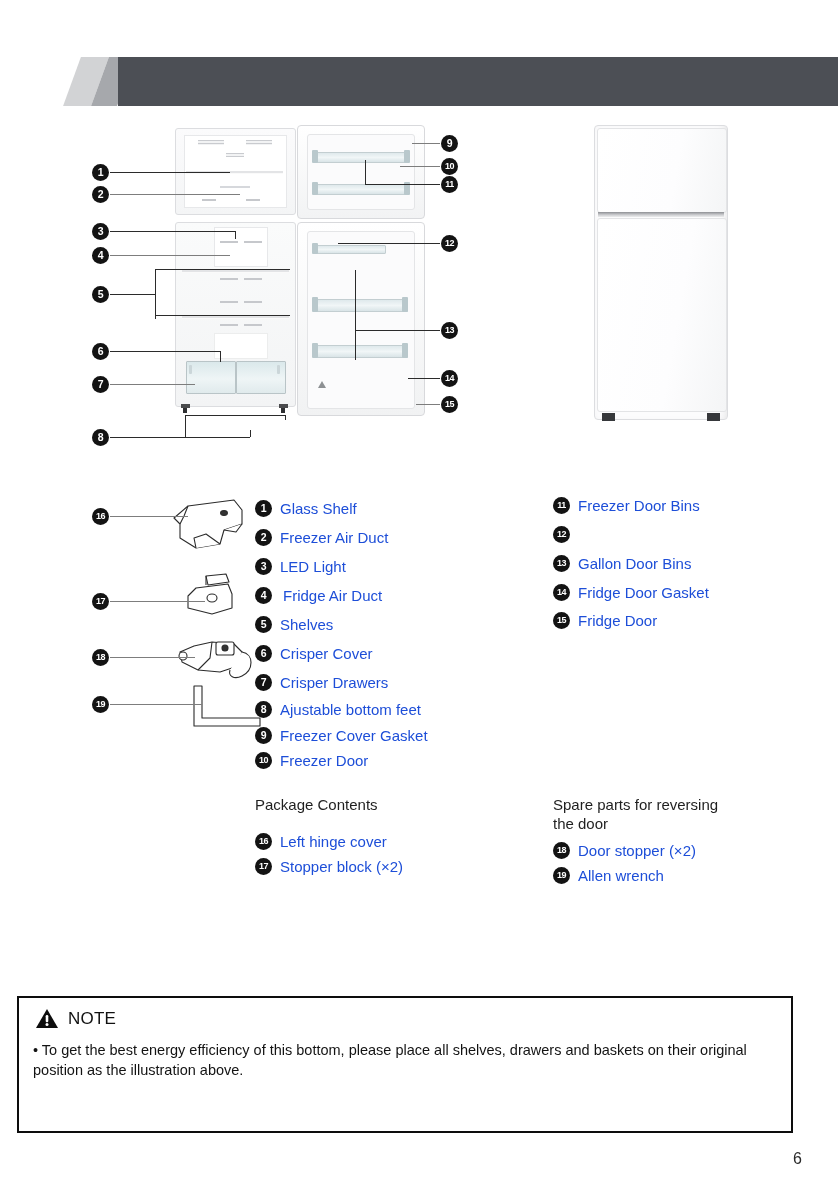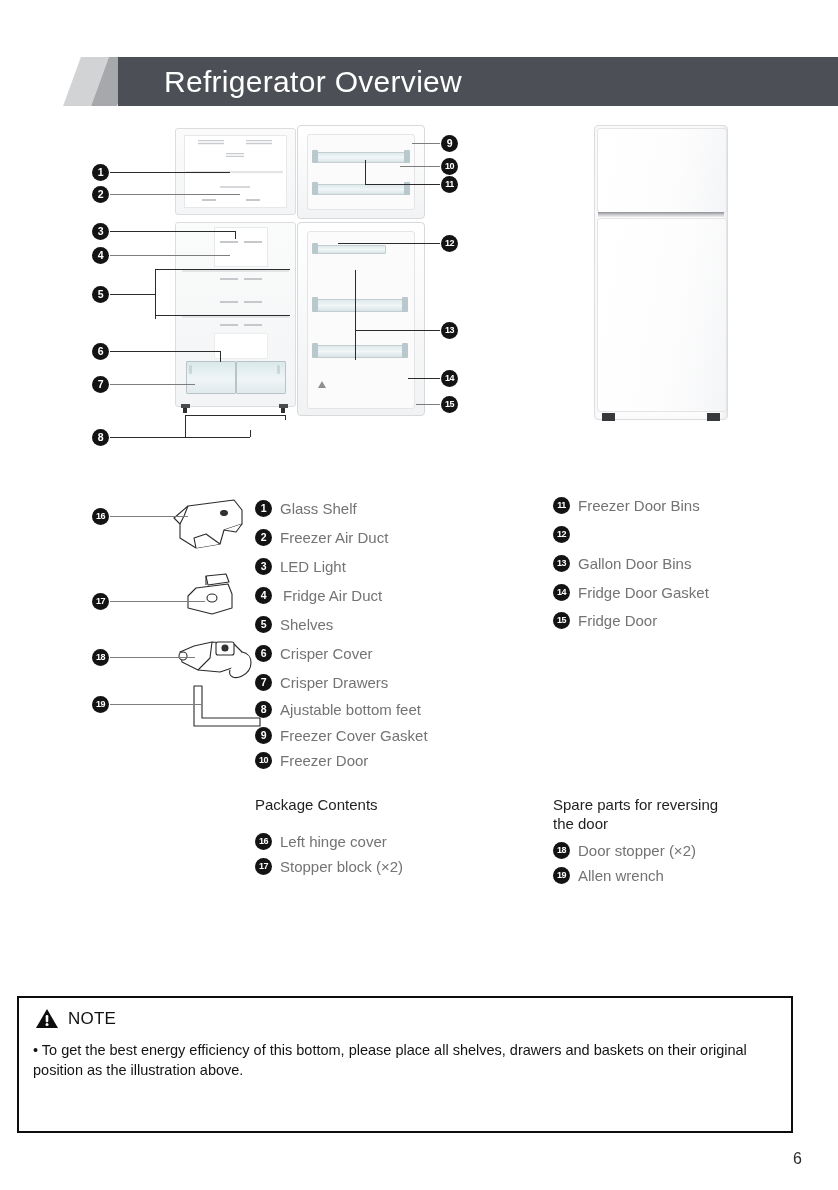--- a/index.html
+++ b/index.html
@@ -94,21 +94,21 @@
   .fp-door{position:absolute;left:3px;width:128px;background:linear-gradient(100deg,#ffffff 0%,#fdfdfe 60%,#f4f5f6 100%);
     border:1px solid #e3e4e6;border-radius:3px;}
   .fp-freezer{top:3px;height:83px;}
   .fp-fridge{top:93px;height:192px;}
   .fp-gap{position:absolute;left:4px;top:87px;width:126px;height:5px;background:linear-gradient(180deg,#8e9094 0%,#cfd0d3 60%,#eceded 100%);}
   .fp-foot{position:absolute;bottom:-1px;width:13px;height:8px;background:#36383b;}
 
   
   .legend-col{position:absolute;}
   .legend-row{display:flex;align-items:flex-start;gap:8px;}
-  .legend-label{font-size:15px;line-height:17px;color:#737373;white-space:nowrap;}
+  .legend-label{font-size:15px;line-height:17px;color:#1d4ed8;white-space:nowrap;}
 
   .section-title{font-size:15px;line-height:19px;color:#1f1f1f;}
 
   
   .note-box{
     position:absolute;left:17px;top:996px;width:772px;height:133px;
     border:2px solid #0d0d0d;background:#ffffff;
   }
   .note-head{position:absolute;left:16px;top:10px;display:flex;align-items:center;gap:9px;}
   .note-title{font-size:17px;color:#111;letter-spacing:.2px;}
@@ -121,21 +121,20 @@
 </style>
 </head>
 <body>
 
 <div class="page">
 
   <div class="header-wrap">
     <div class="stripe stripe-a"></div>
     <div class="stripe stripe-b"></div>
     <div class="banner"></div>
-    <div class="banner-title">Refrigerator Overview</div>
   </div>
 
   <div>
 
     <div class="unit cab-freezer">
       <div class="inner-wall" style="left:8px;top:6px;width:101px;height:71px;"></div>
       <div class="vent" style="left:22px;top:11px;width:26px;height:5px;"></div>
       <div class="vent" style="left:70px;top:11px;width:26px;height:5px;"></div>
       <div class="vent" style="left:50px;top:24px;width:18px;height:4px;"></div>
       <div class="shelfline" style="left:10px;top:42px;width:97px;"></div>

